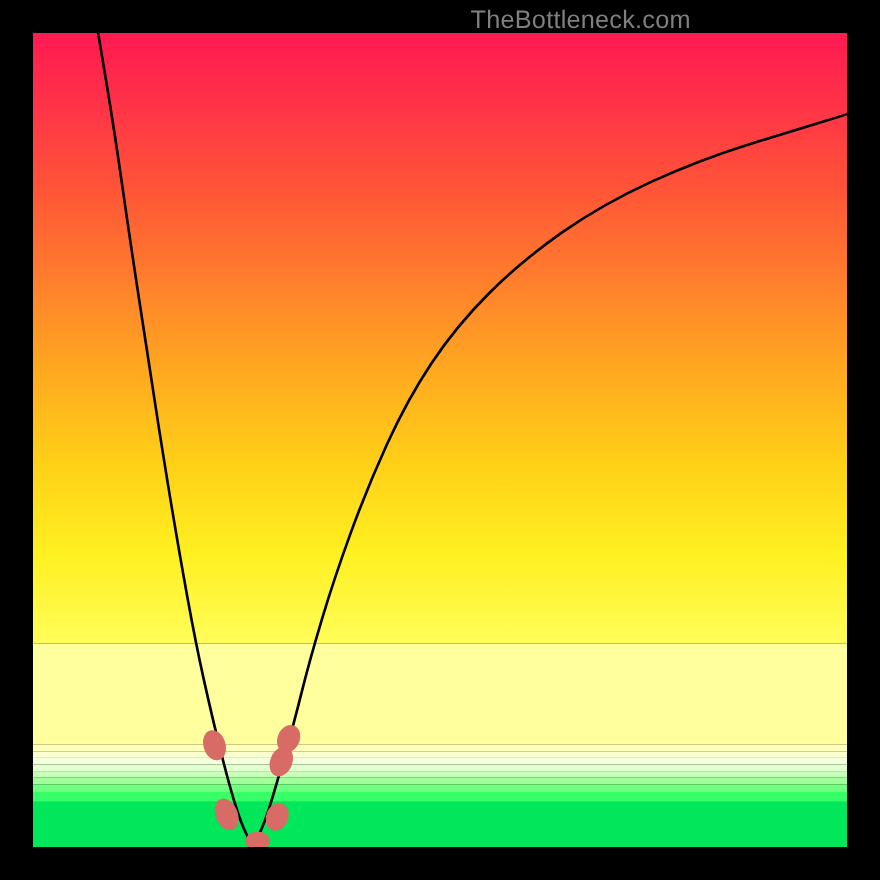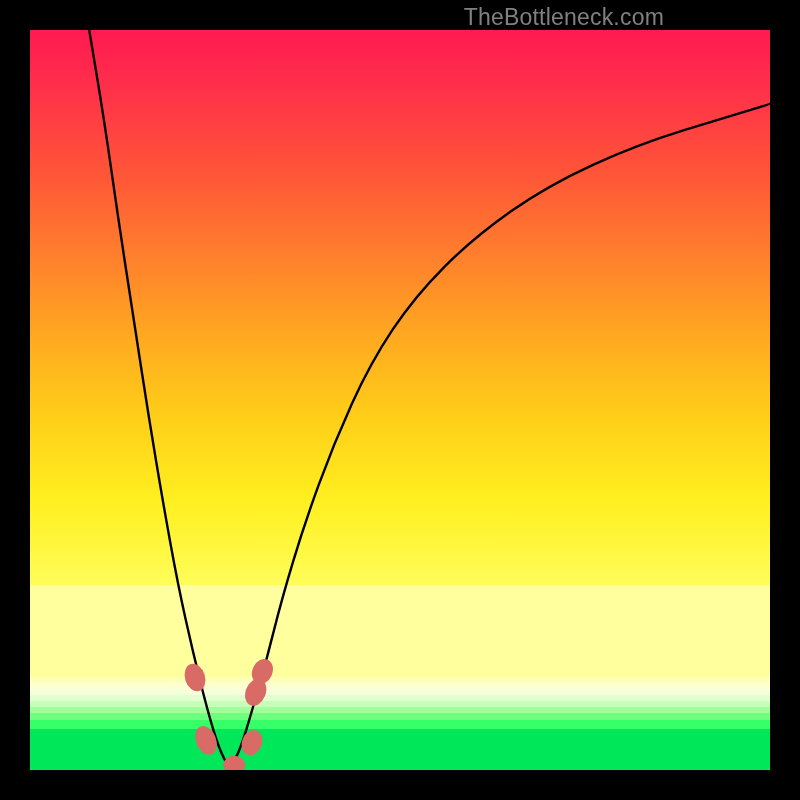--- a/index.html
+++ b/index.html
@@ -9,21 +9,20 @@
     height: 800px;
     overflow: hidden;
     background: #000;
     font-family: Arial, Helvetica, sans-serif;
   }
   .frame {
     position: relative;
     width: 640px;
     height: 800px;
     background: #000;
-    padding-left: 36px;
   }
   .plot-area {
     position: absolute;
     left: 30px;
     top: 30px;
     width: 740px;
     height: 740px;
     overflow: hidden;
   }
   .gradient-bg {

